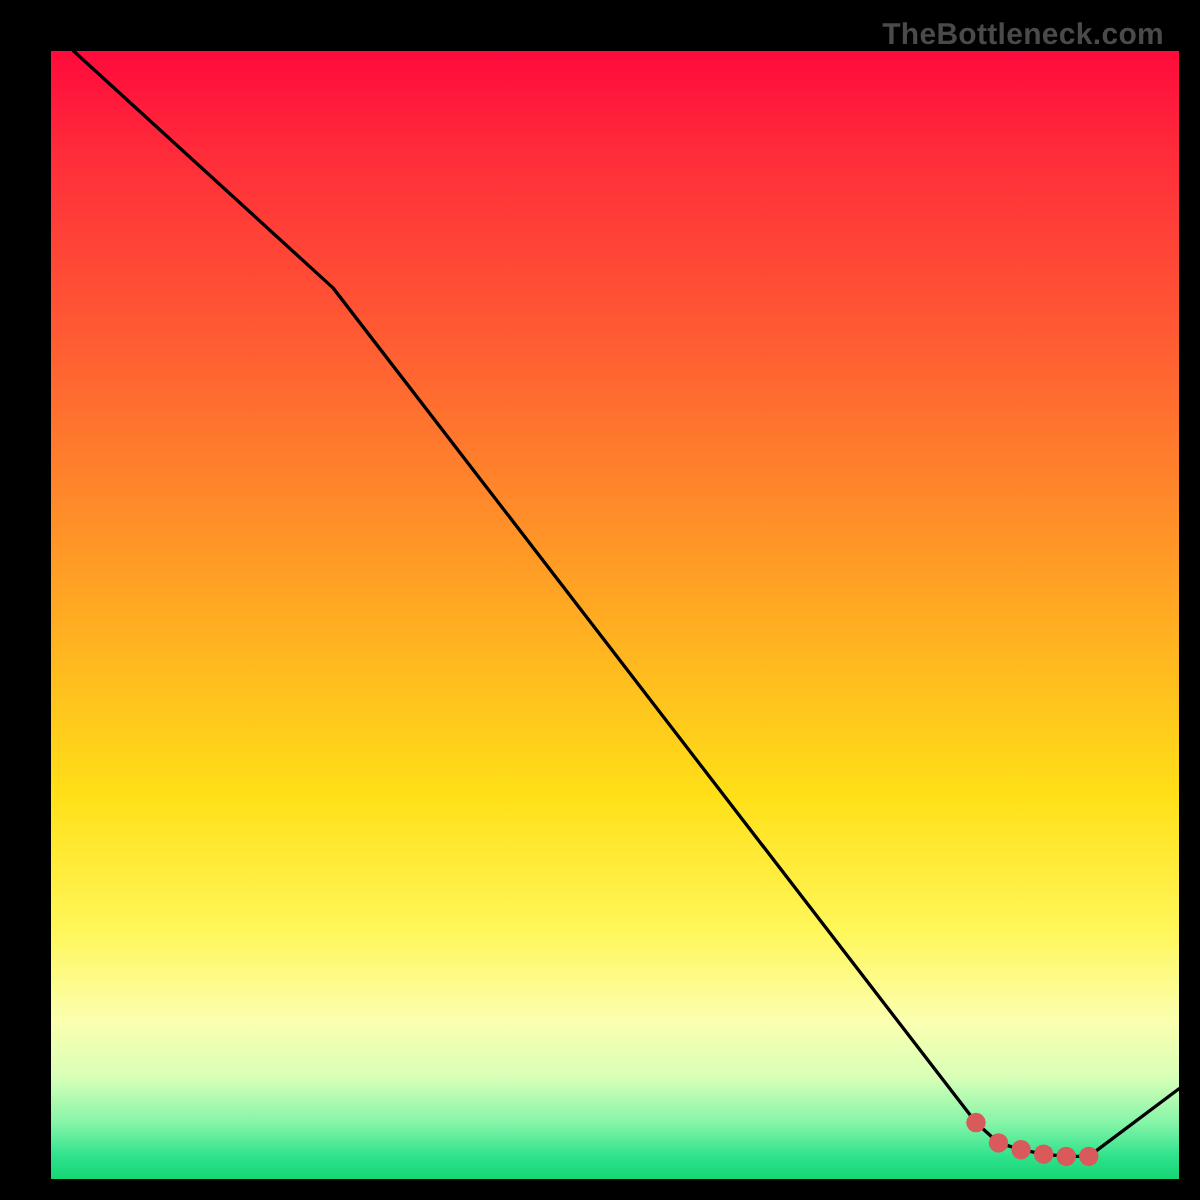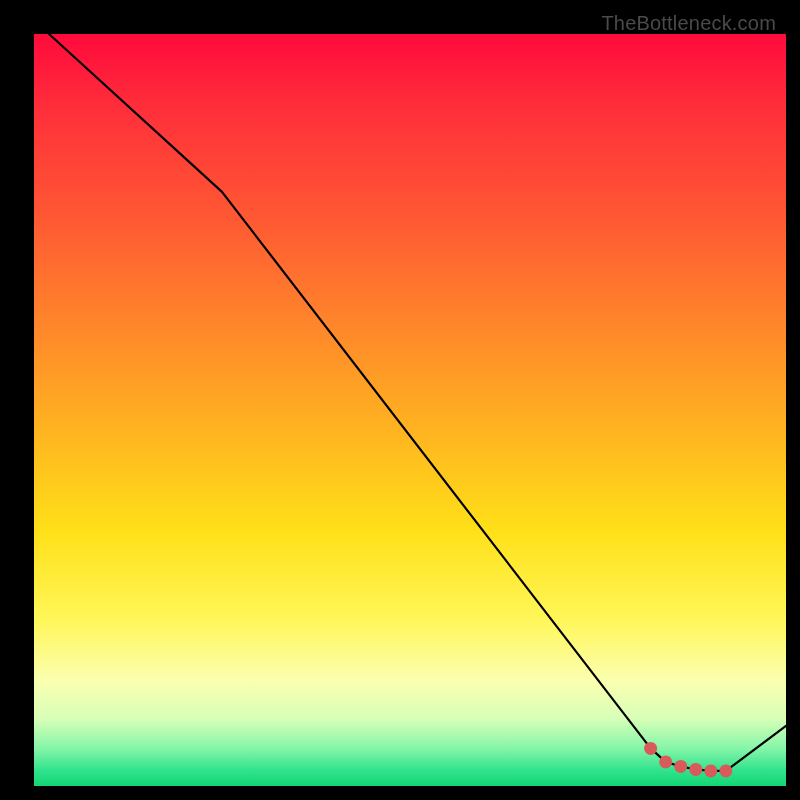--- a/index.html
+++ b/index.html
@@ -40,21 +40,21 @@
       #2fe28c 98%,
       #14d673 100%
     );
   }
   .watermark {
     position: absolute;
     top: 2px;
     right: 14px;
     color: #4a4a4a;
     font-size: 20px;
-    font-weight: 400;
+    font-weight: 700;
     letter-spacing: 0.2px;
     user-select: none;
   }
   svg.overlay {
     position: absolute;
     left: 24px;
     top: 24px;
     width: 752px;
     height: 752px;
     overflow: visible;

